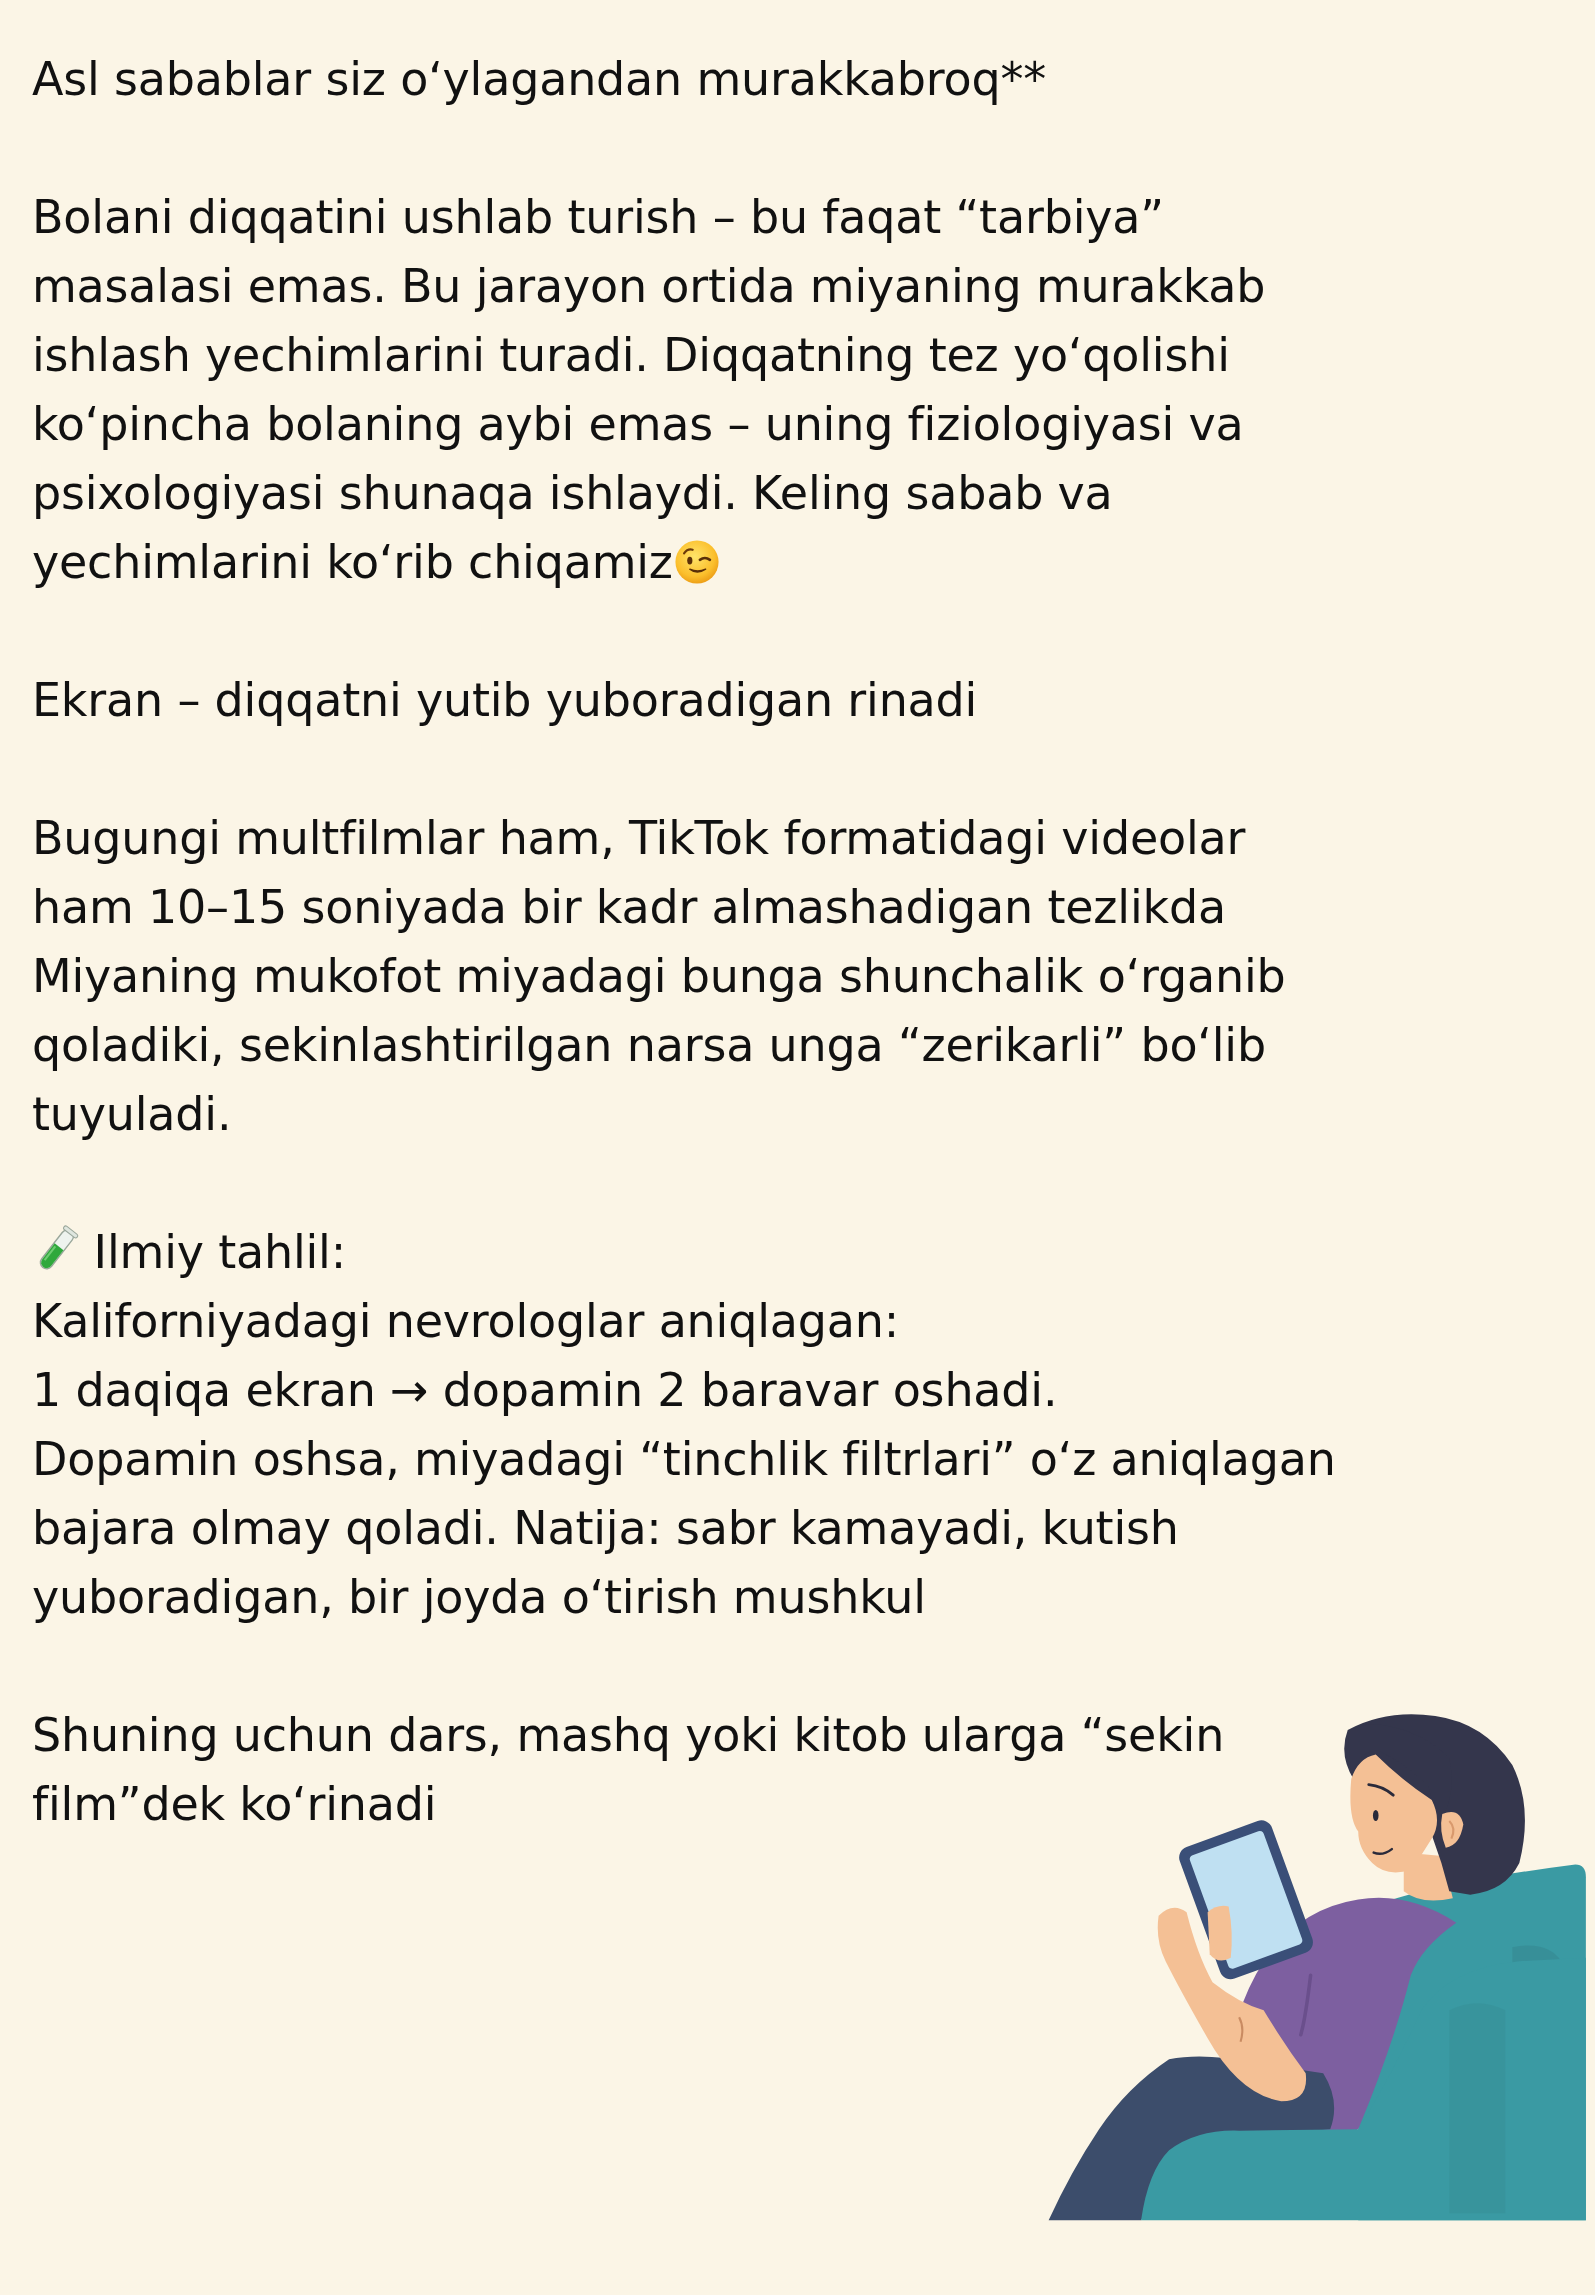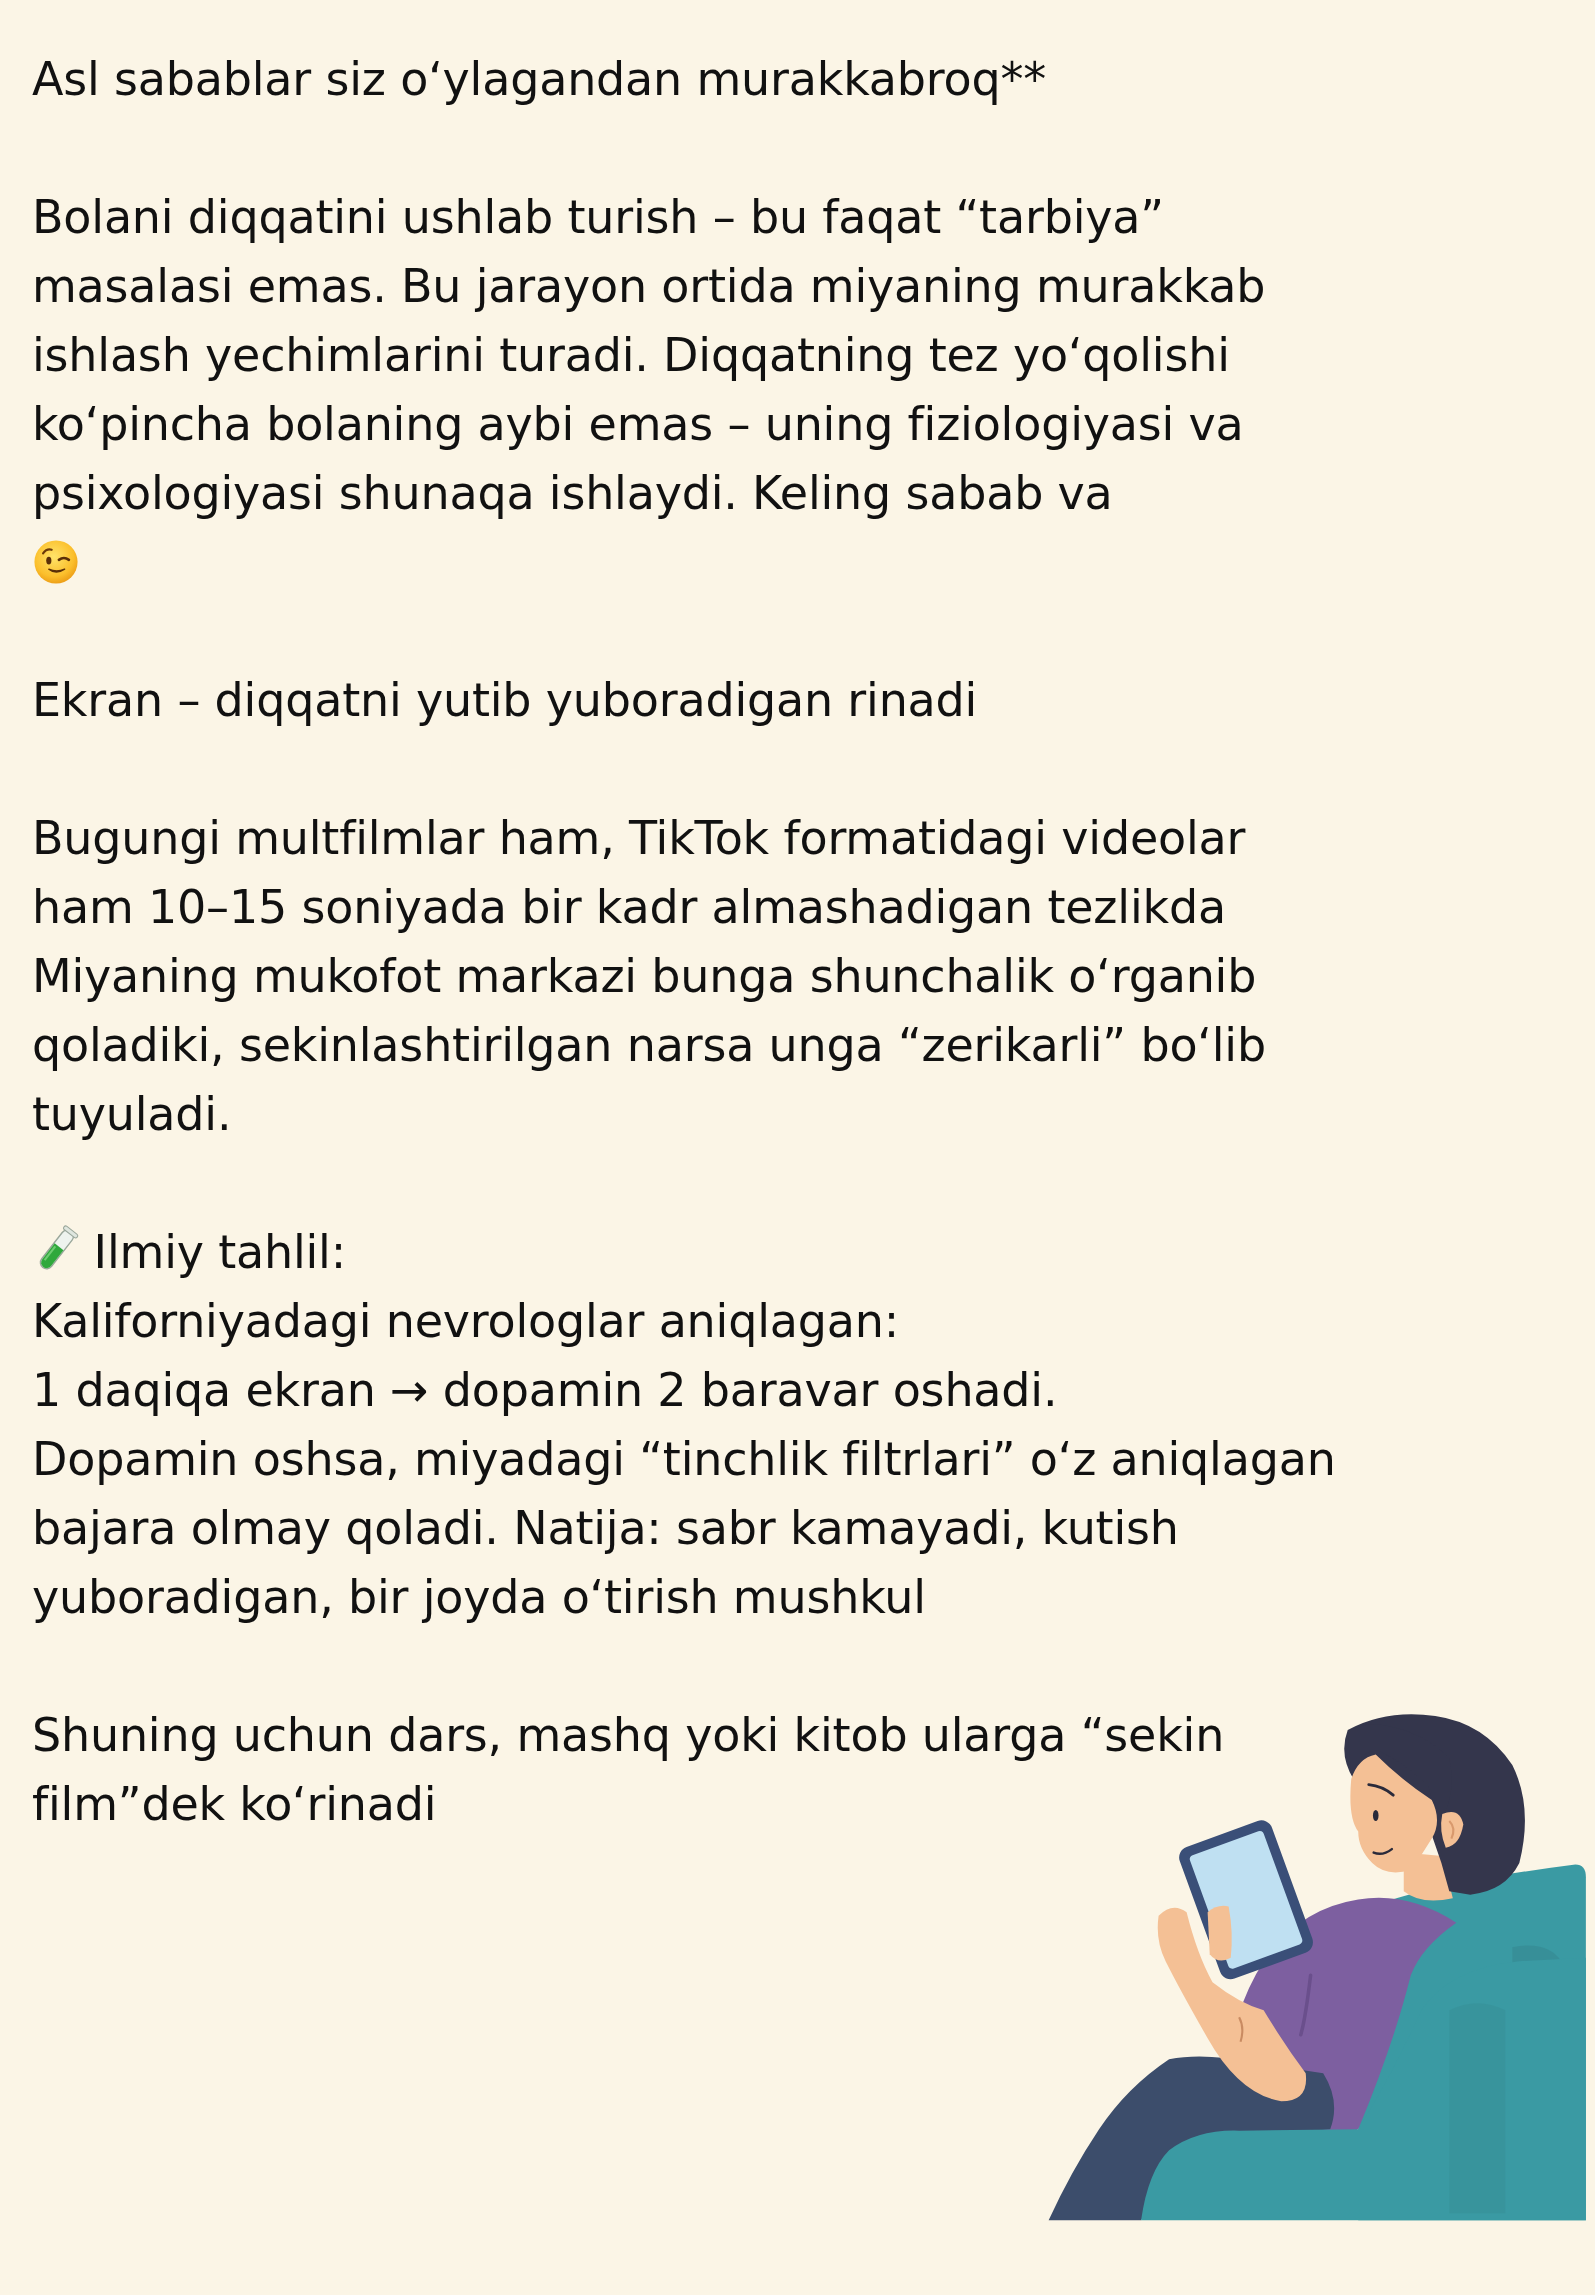--- a/index.html
+++ b/index.html
@@ -77,21 +77,21 @@
 
     <span class="line">Asl sabablar siz o‘ylagandan murakkabroq**</span>
     <span class="blank"></span>
 
     <div>
       <span class="line">Bolani diqqatini ushlab turish – bu faqat “tarbiya”</span>
       <span class="line">masalasi emas. Bu jarayon ortida miyaning murakkab</span>
       <span class="line">ishlash yechimlarini turadi. Diqqatning tez yo‘qolishi</span>
       <span class="line">ko‘pincha bolaning aybi emas – uning fiziologiyasi va</span>
       <span class="line">psixologiyasi shunaqa ishlaydi. Keling sabab va</span>
-      <span class="line"><span class="emoji"><svg viewBox="0 0 64 64">
+      <span class="line"><span>yechimlarini ko‘rib chiqamiz</span><span class="emoji"><svg viewBox="0 0 64 64">
         <defs>
           <radialGradient id="wg" cx="45%" cy="38%" r="65%">
             <stop offset="0%" stop-color="#ffe46a"></stop>
             <stop offset="70%" stop-color="#fbbf2c"></stop>
             <stop offset="100%" stop-color="#eb9a14"></stop>
           </radialGradient>
         </defs>
         <circle cx="32" cy="32" r="30" fill="url(#wg)"></circle>
         <path d="M14 20 Q19 13 26 15" stroke="#6b3a0a" stroke-width="3" fill="none" stroke-linecap="round"></path>
         <ellipse cx="22" cy="30" rx="3.6" ry="5.4" fill="#5a2f08"></ellipse>
@@ -101,21 +101,21 @@
     </div>
 
     <span class="blank"></span>
 
     <span class="line">Ekran – diqqatni yutib yuboradigan rinadi</span>
     <span class="blank"></span>
 
     <div>
       <span class="line">Bugungi multfilmlar ham, TikTok formatidagi videolar</span>
       <span class="line">ham 10–15 soniyada bir kadr almashadigan tezlikda</span>
-      <span class="line">Miyaning mukofot markazi bunga shunchalik o‘rganib</span>
+      <span class="line">Miyaning mukofot miyadagi bunga shunchalik o‘rganib</span>
       <span class="line">qoladiki, sekinlashtirilgan narsa unga “zerikarli” bo‘lib</span>
       <span class="line">tuyuladi.</span>
     </div>
 
     <span class="blank"></span>
 
     <div>
       <span class="line"><span class="tube"><svg viewBox="0 0 70 72">
         <g transform="rotate(38 35 36)">
           <rect x="26" y="2" width="18" height="66" rx="9" fill="#eef3ee" stroke="#9aa79b" stroke-width="2"></rect>

